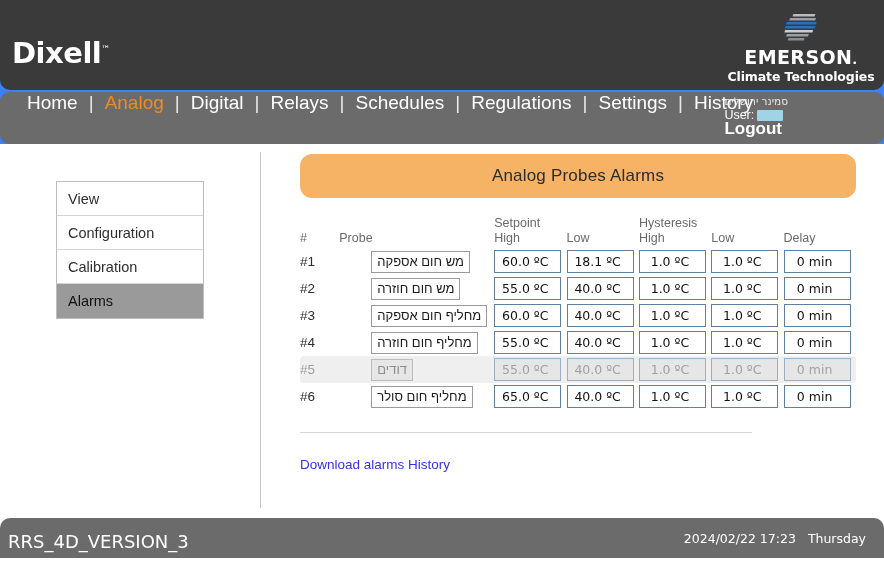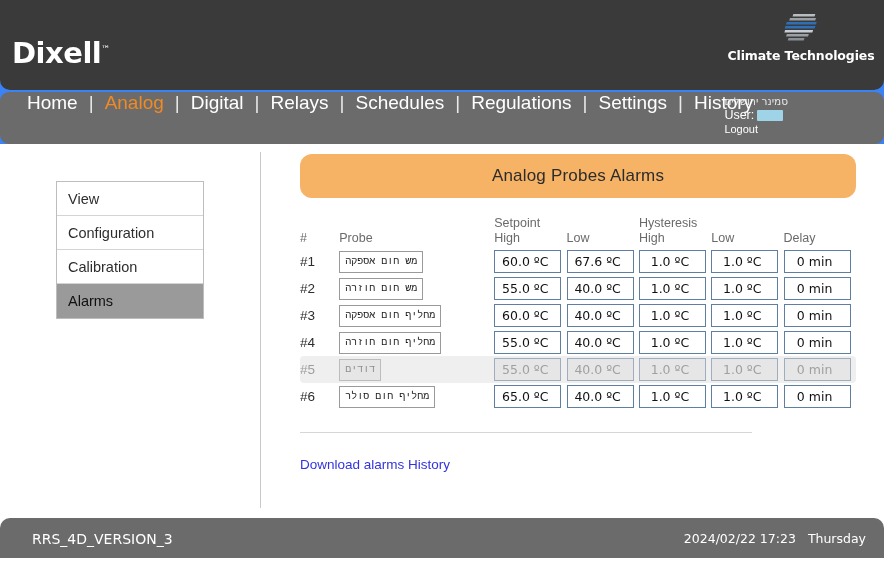--- a/index.html
+++ b/index.html
@@ -118,23 +118,24 @@
     gap: 3px;
   }
   .user-redacted {
     display: inline-block;
     width: 26px; height: 11px;
     background: #9fd4e8;
     border-radius: 1px;
   }
   .logout-link {
     color: #ffffff;
-    font-size: 11px;
+    font-size: 17px;
     text-decoration: none;
     display: block;
+    font-weight: bold;
   }
 
   
   .content {
     position: absolute;
     left: 0; top: 144px;
     width: 884px; height: 390px;
     background: #ffffff;
   }
   .v-divider {
@@ -220,29 +221,30 @@
   }
   tr.disabled .idx-cell { color: #9e9e9e; }
   tr.disabled { background: #efefef; }
   tr.disabled td:first-child { border-top-left-radius: 4px; border-bottom-left-radius: 4px; }
   tr.disabled td:last-child  { border-top-right-radius: 4px; border-bottom-right-radius: 4px; }
 
   .probe-input {
     border: 1px solid #9a9a9a;
     background: #ffffff;
     height: 22px;
-    font-size: 10px;
+    font-size: 13px;
     color: #1a1a1a;
     direction: rtl;
     text-align: center;
     padding: 0 5px;
-    font-family: Liberation Mono, monospace;
+    font-family: Liberation Sans, sans-serif;
     display: inline-block;
     line-height: 20px;
     white-space: nowrap;
+    margin-left: 32px;
   }
   .probe-input.dis {
     background: #e6e6e6;
     color: #8d8d8d;
     border-color: #bcbcbc;
   }
   .val-input {
     border: 1px solid #5f7fa0;
     background: #ffffff;
     width: 67px; height: 23px;
@@ -280,23 +282,23 @@
   .footer-bar {
     position: absolute;
     left: 0; bottom: 0;
     width: 884px; height: 40px;
     background: #6b6b6b;
     border-top-left-radius: 10px;
     border-top-right-radius: 10px;
   }
   .footer-left {
     position: absolute;
-    left: 32px; top: 13px;
-    color: #ffffff;
-    font-size: 14px;
+    left: 8px; top: 13px;
+    color: #ffffff;
+    font-size: 18px;
     font-family: "DejaVu Sans", sans-serif;
   }
   .footer-right {
     position: absolute;
     right: 18px; top: 13px;
     color: #ffffff;
     font-size: 12.5px;
     font-family: "DejaVu Sans", sans-serif;
   }
   .footer-right .day { margin-left: 12px; }
@@ -314,20 +316,21 @@
         <g transform="skewX(-18)">
           <rect x="16" y="2" width="22" height="2.6" fill="#b9bcc0"></rect>
           <rect x="14" y="6" width="26" height="2.6" fill="#9aa0a6"></rect>
           <rect x="12" y="10" width="30" height="2.6" fill="#2f6fb5"></rect>
           <rect x="12" y="14" width="30" height="2.6" fill="#2f6fb5"></rect>
           <rect x="13" y="18" width="28" height="2.6" fill="#c9cdd2"></rect>
           <rect x="16" y="22" width="22" height="2.6" fill="#9aa0a6"></rect>
           <rect x="19" y="26" width="16" height="2.6" fill="#8a9096"></rect>
         </g>
       </svg>
+      <div class="emerson-name"><span>EMERSON</span><span class="dot">.</span></div>
       <div class="emerson-sub">Climate Technologies</div>
     </div>
   </div>
 
   <div class="nav-bar">
     <div class="nav-links" id="nav-links">
         <a href="#">Home</a>
         <span class="nav-sep">|</span>
         <a href="#" class="active">Analog</a>
         <span class="nav-sep">|</span>
@@ -401,21 +404,21 @@
             <th>High</th>
             <th>Low</th>
             <th>Delay</th>
           </tr>
         </thead>
         <tbody id="alarm-rows">
             <tr>
               <td class="idx-cell">#1</td>
               <td><span class="probe-input">מש חום אספקה</span></td>
               <td class="val-wrap"><span class="val-input">60.0 ºC</span></td>
-              <td class="val-wrap"><span class="val-input">67.6 ºC</span></td>
+              <td class="val-wrap"><span class="val-input">18.1 ºC</span></td>
               <td class="val-wrap"><span class="val-input">1.0 ºC</span></td>
               <td class="val-wrap"><span class="val-input">1.0 ºC</span></td>
               <td class="val-wrap"><span class="val-input">0 min</span></td>
             </tr>
             <tr>
               <td class="idx-cell">#2</td>
               <td><span class="probe-input">מש חום חוזרה</span></td>
               <td class="val-wrap"><span class="val-input">55.0 ºC</span></td>
               <td class="val-wrap"><span class="val-input">40.0 ºC</span></td>
               <td class="val-wrap"><span class="val-input">1.0 ºC</span></td>

